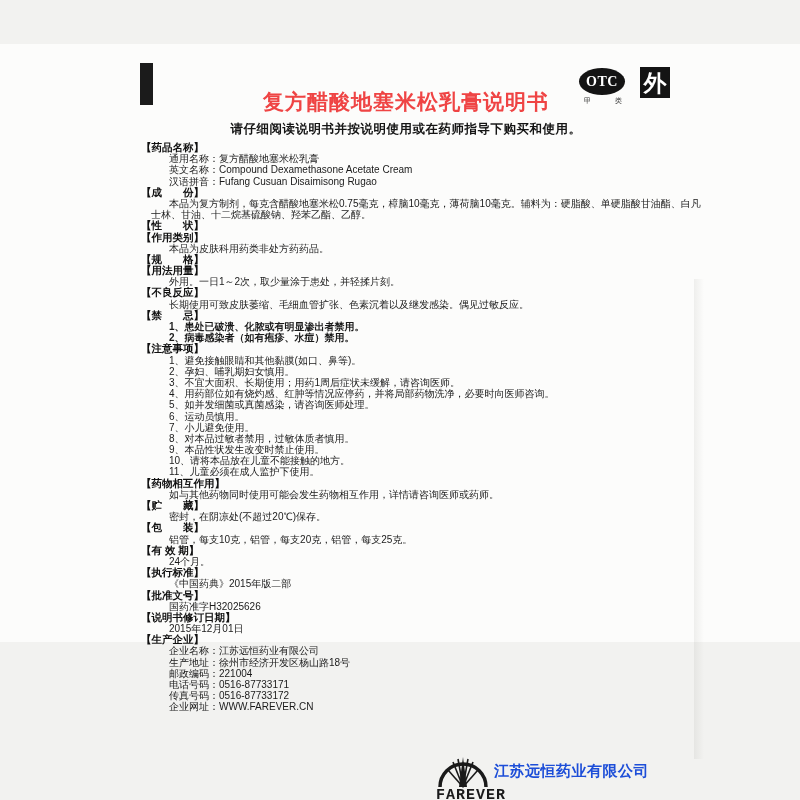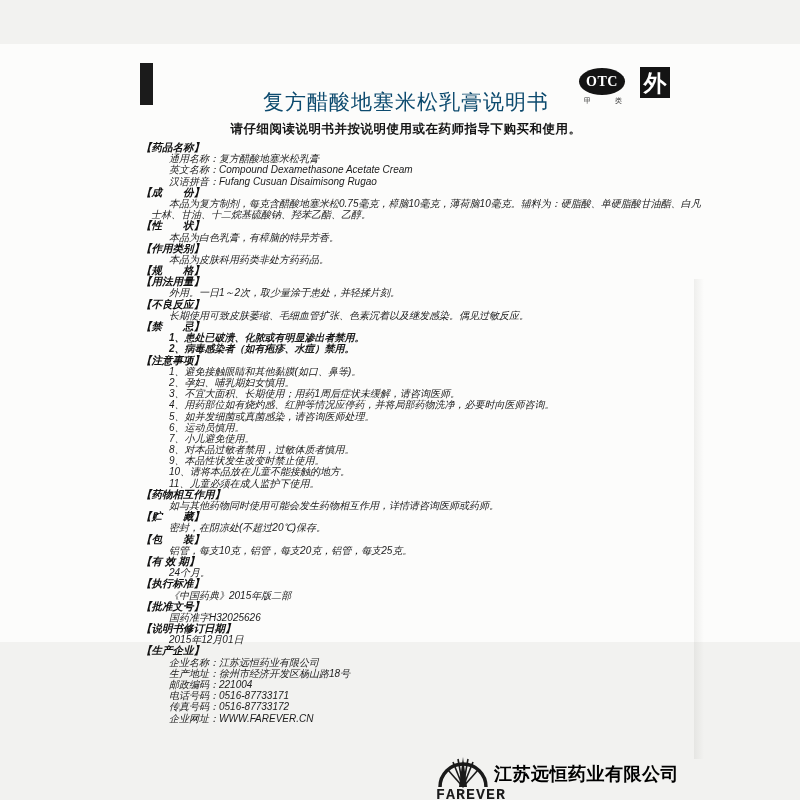--- a/index.html
+++ b/index.html
@@ -28,51 +28,51 @@
     font-family:"Liberation Serif",serif;font-weight:bold;font-size:14px;letter-spacing:0.5px;
   }
   .otc-class{display:flex;justify-content:space-between;padding:1px 5px 0 5px;font-size:7px;color:#333;}
   .ext-mark{
     position:absolute;left:640px;top:23px;width:30px;height:31px;background:#141414;
     color:#fff;text-align:center;line-height:32px;font-size:23px;font-weight:bold;
   }
   
   .doc-title{
     position:absolute;left:141px;top:44px;width:530px;text-align:center;
-    font-size:21px;font-weight:normal;letter-spacing:1px;color:#0c4a6e;
+    font-size:21px;font-weight:bold;letter-spacing:1px;color:#ef4444;
   }
   .doc-subtitle{
     position:absolute;left:141px;top:77px;width:530px;text-align:center;
     font-size:12.5px;font-weight:bold;letter-spacing:0.5px;color:#151515;
   }
   
   .content{
     position:absolute;left:141px;top:98px;width:534px;
-    font-size:10px;color:#1a1a1a;font-style:italic;
+    font-size:10px;color:#1a1a1a;
   }
   .line{line-height:11.2px;height:11.2px;white-space:nowrap;}
   .hdr{font-weight:bold;font-size:10.5px;color:#101010;}
   .i1{padding-left:10px;}
   .i2{padding-left:28px;}
   .b{font-weight:bold;}
   .footer-note{
     position:absolute;left:169px;top:766px;
     font-size:14px;font-weight:normal;letter-spacing:1.5px;color:#141414;white-space:nowrap;
   }
   
   .mfg-logo{position:absolute;left:436px;top:704px;width:240px;height:58px;}
   .logo-arch{position:absolute;left:0;top:0;}
   .logo-wordmark{
     position:absolute;left:0;top:39px;width:54px;text-align:center;
     font-family:Liberation Mono, monospace;font-size:15px;font-weight:bold;
     letter-spacing:1px;color:#1a1a1a;
   }
   .logo-company{
     position:absolute;left:58px;top:14px;
-    font-size:18px;font-weight:bold;letter-spacing:0.5px;color:#000000;white-space:nowrap;
+    font-size:15px;font-weight:bold;letter-spacing:0.5px;color:#1d4ed8;white-space:nowrap;
   }
   .watermark{
     position:absolute;left:578px;top:776px;
     font-size:8px;color:#979792;letter-spacing:2px;
   }
 </style>
 </head>
 <body>
 
 <div class="page">
@@ -100,21 +100,20 @@
         <div class="line i2">英文名称：Compound Dexamethasone Acetate Cream</div>
         <div class="line i2">汉语拼音：Fufang Cusuan Disaimisong Rugao</div>
       </div>
       <div class="section">
         <div class="line hdr">【成　　份】</div>
         <div class="line i2">本品为复方制剂，每克含醋酸地塞米松0.75毫克，樟脑10毫克，薄荷脑10毫克。辅料为：硬脂酸、单硬脂酸甘油酯、白凡</div>
         <div class="line i1">士林、甘油、十二烷基硫酸钠、羟苯乙酯、乙醇。</div>
       </div>
       <div class="section">
         <div class="line hdr">【性　　状】</div>
-        <div class="line i2">本品为白色乳膏，有樟脑的特异芳香。</div>
       </div>
       <div class="section">
         <div class="line hdr">【作用类别】</div>
         <div class="line i2">本品为皮肤科用药类非处方药药品。</div>
       </div>
       <div class="section">
         <div class="line hdr">【规　　格】</div>
       </div>
       <div class="section">
         <div class="line hdr">【用法用量】</div>

